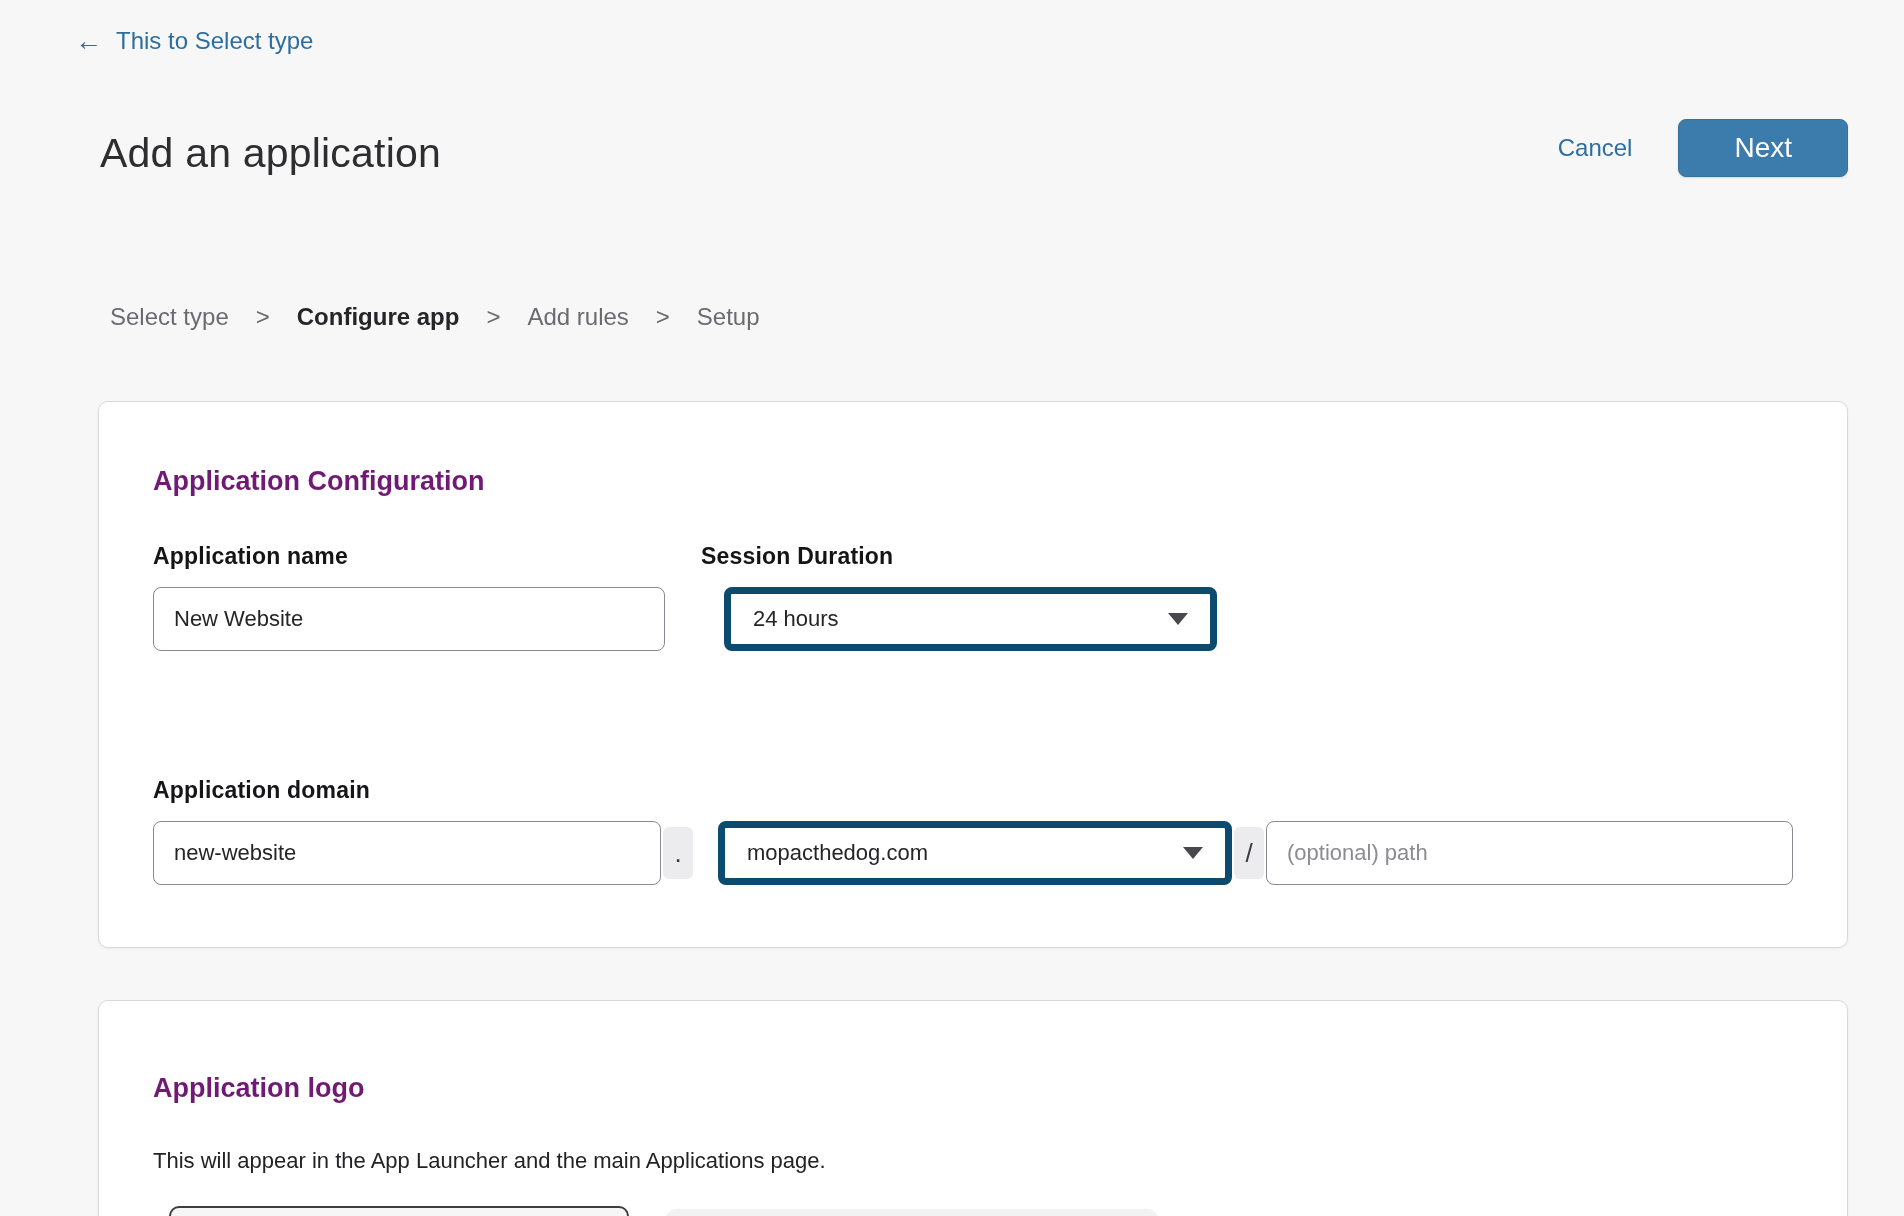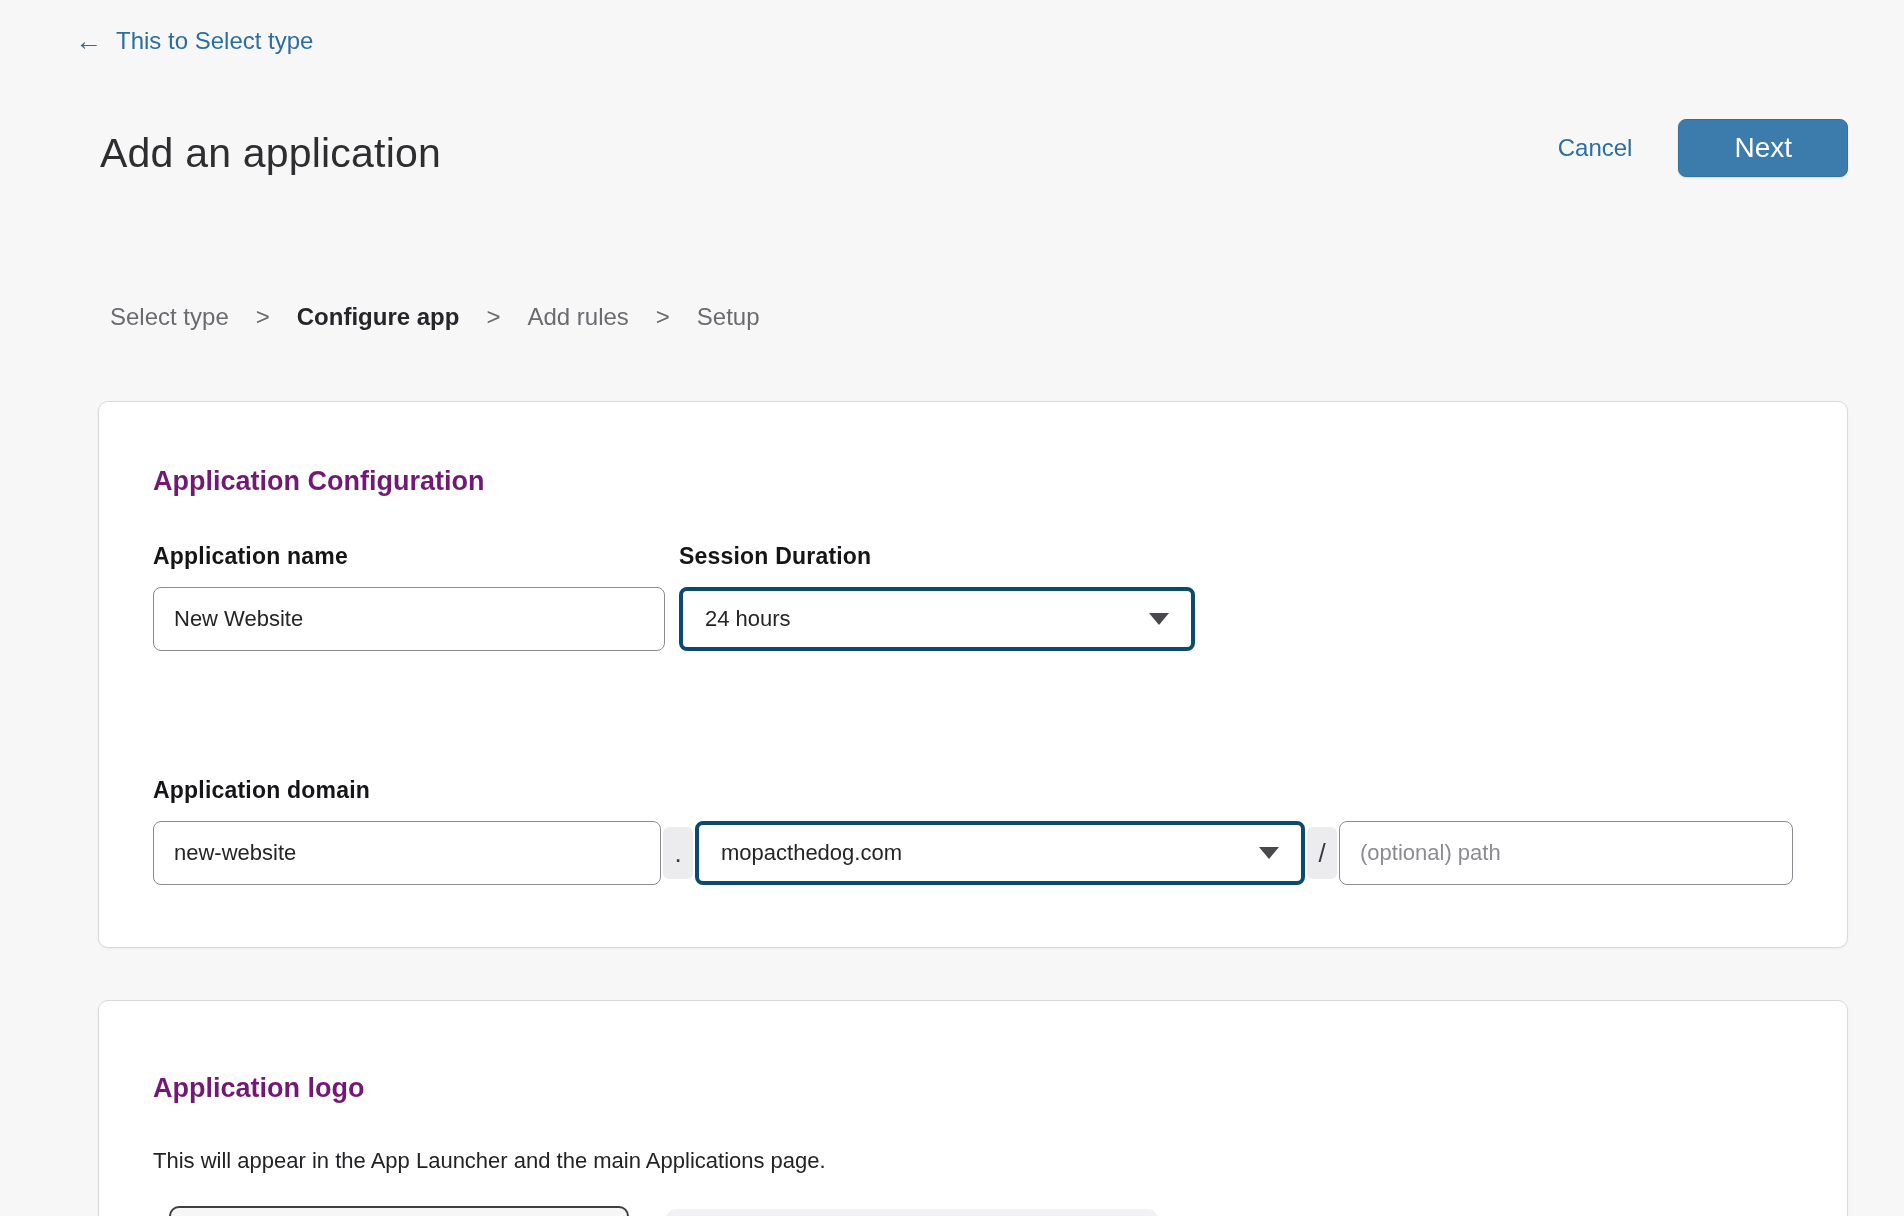--- a/index.html
+++ b/index.html
@@ -52,55 +52,55 @@
     width: 1750px; margin-left: 98px;
     background: #ffffff;
     border: 1px solid #d9d9dd; border-radius: 10px;
     box-shadow: 0 1px 3px rgba(0,0,0,0.05);
   }
   .card-config { margin-top: 70px; height: 547px; padding: 64px 54px 60px; }
   .card-logo   { margin-top: 52px; height: 340px; padding: 72px 54px 0; }
   .card h2 { font-size: 27px; font-weight: 700; color: #701a75; }
 
   
-  .form-row { display: flex; gap: 14px; margin-top: 46px; }
+  .form-row { display: flex; gap: 36px; margin-top: 46px; }
   .field-label {
     display: block; font-size: 23px; font-weight: 700; color: #151518;
     margin-bottom: 17px; letter-spacing: 0.2px;
   }
   .text-input {
     height: 64px; border: 1px solid #8a8a90; border-radius: 8px;
     padding: 8px 20px; font-size: 22px; color: #252528; background: #ffffff;
     font-family: "Liberation Sans", sans-serif; width: 100%;
   }
   .text-input::placeholder { color: #8b8b91; }
   .w-name { width: 512px; }
   .w-session { width: 516px; }
   .select-box {
-    height: 64px; border: 4px solid #0c4a6e; border-radius: 8px;
+    height: 64px; border: 7px solid #0c4a6e; border-radius: 8px;
     padding: 0 22px; background: #ffffff; cursor: pointer;
-    display: flex; align-items: center; justify-content: space-between;
+    display: flex; align-items: center; justify-content: space-between; margin-left: 23px;
   }
   .select-value { font-size: 22px; color: #252528; }
   .caret-down {
     width: 0; height: 0;
     border-left: 10px solid transparent; border-right: 10px solid transparent;
     border-top: 12px solid #48484d;
   }
 
   .domain-field { margin-top: 126px; }
   .domain-row { display: flex; align-items: center; gap: 2px; }
   .domain-sub { width: 508px; flex: none; }
   .sep-chip {
     flex: none; min-width: 30px; height: 52px; padding: 0 7px;
     background: #ececef; border-radius: 6px;
     display: flex; align-items: center; justify-content: center;
     font-size: 26px; color: #3a3a3e;
   }
-  .domain-select { width: 610px; flex: none; }
+  .domain-select { width: 514px; flex: none; }
   .path-input { flex: 1; }
 
   
   .logo-desc { margin-top: 44px; font-size: 22px; color: #232326; }
   .logo-tabs { display: flex; gap: 37px; margin-top: 32px; margin-left: 16px; }
   .logo-tab-selected {
     width: 460px; height: 70px;
     border: 2px solid #3e3e42; border-radius: 10px;
     background: #f6f6f7; cursor: pointer;
   }

